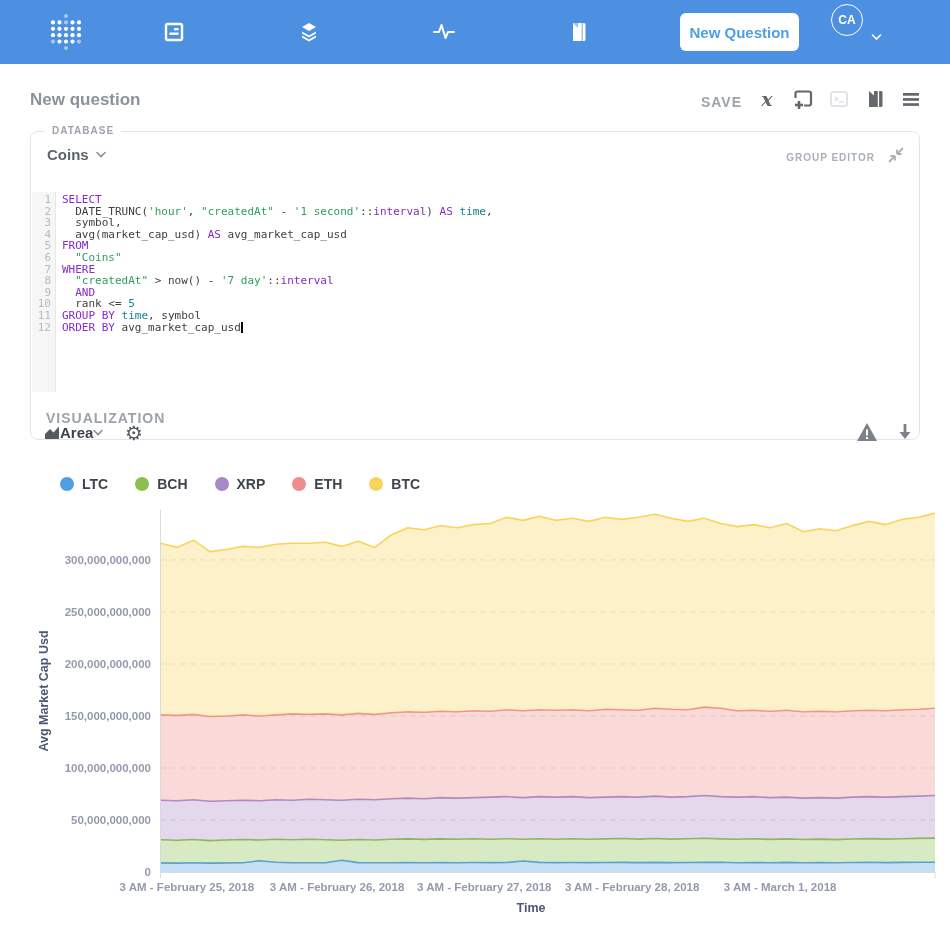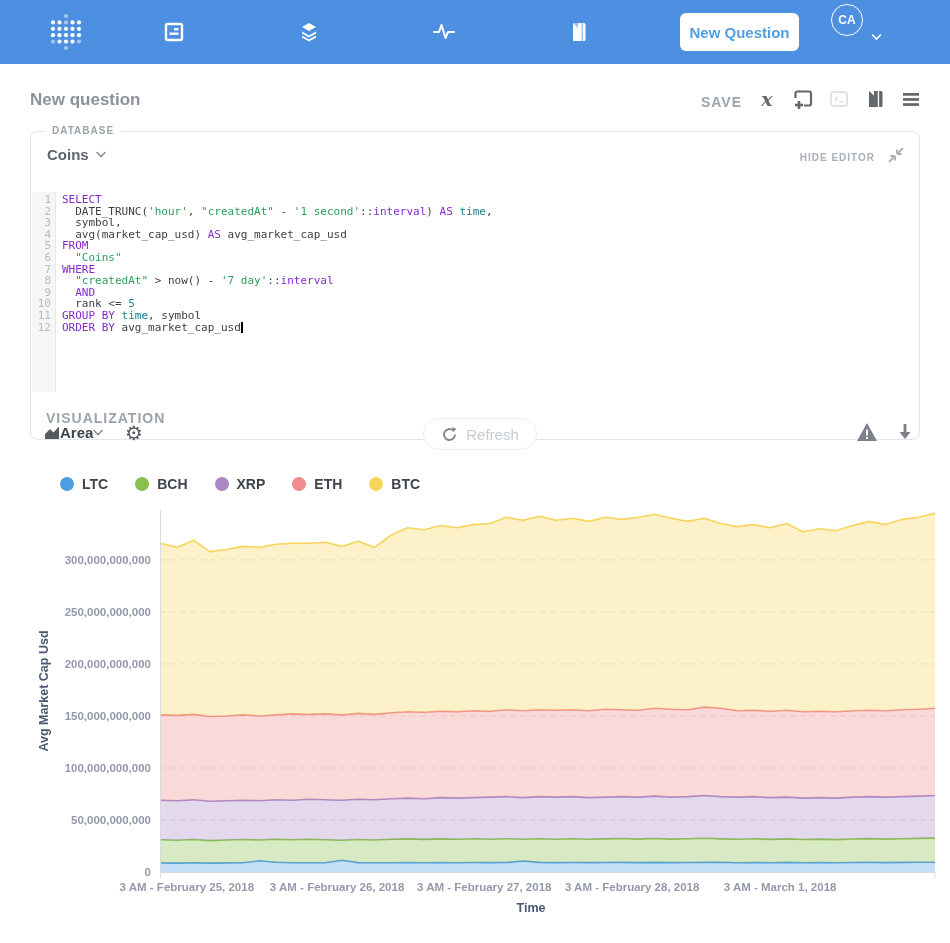--- a/index.html
+++ b/index.html
@@ -174,21 +174,21 @@
   </div>
 
   <div class="card">
     <div class="db-legend">DATABASE</div>
     <div class="db-row">
       <span class="db-name">Coins</span>
       <svg width="10" height="7" viewBox="0 0 10 7">
         <polyline points="1,1.5 5,5.5 9,1.5" fill="none" stroke="#8B9098" stroke-width="1.6" stroke-linecap="round"></polyline>
       </svg>
     </div>
-    <div class="hide-editor">HIDE EDITOR</div>
+    <div class="hide-editor">GROUP EDITOR</div>
     <div class="collapse-ic">
       <svg width="18" height="18" viewBox="0 0 18 18">
         <path d="M16 2 L10 8 M10 8 L10 3.5 M10 8 L14.5 8" stroke="#A9B0B8" stroke-width="1.8" fill="none"></path>
         <path d="M2 16 L8 10 M8 10 L8 14.5 M8 10 L3.5 10" stroke="#A9B0B8" stroke-width="1.8" fill="none"></path>
       </svg>
     </div>
     <div class="sql-wrap">
       <div class="gutter" id="gutter">
           <div>1</div>
           <div>2</div>
@@ -211,27 +211,20 @@
   <div class="viz-picker">
     <svg width="16" height="15" viewBox="0 0 16 15">
       <polygon points="1,14 1,9 6,4 9.5,7.5 15,1.5 15,14" fill="#555A61"></polygon>
     </svg>
     <span class="viz-type">Area</span>
     <svg width="10" height="7" viewBox="0 0 10 7">
       <polyline points="1,1.5 5,5.5 9,1.5" fill="none" stroke="#8B9098" stroke-width="1.6" stroke-linecap="round"></polyline>
     </svg>
   </div>
   <span class="gear">⚙</span>
-  <button class="refresh-btn">
-    <svg width="17" height="17" viewBox="0 0 17 17">
-      <path d="M14 8.5 a5.5 5.5 0 1 1 -2 -4.2" fill="none" stroke="#85898E" stroke-width="2"></path>
-      <polygon points="11,1.2 15.6,2.8 12,6.2" fill="#85898E"></polygon>
-    </svg>
-    <span class="refresh-lbl">Refresh</span>
-  </button>
   <div class="viz-right">
     <span class="hdr-ic">
       <svg width="22" height="20" viewBox="0 0 22 20">
         <path d="M11 1 L21 19 L1 19 Z" fill="#7C828A"></path>
         <rect x="10" y="7.5" width="2" height="6" fill="#fff"></rect>
         <rect x="10" y="15" width="2" height="2" fill="#fff"></rect>
       </svg>
     </span>
     <span class="hdr-ic">
       <svg width="14" height="19" viewBox="0 0 14 19">

